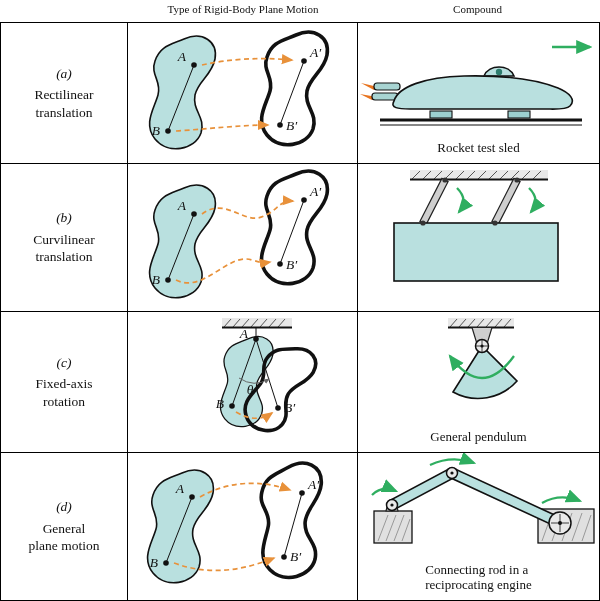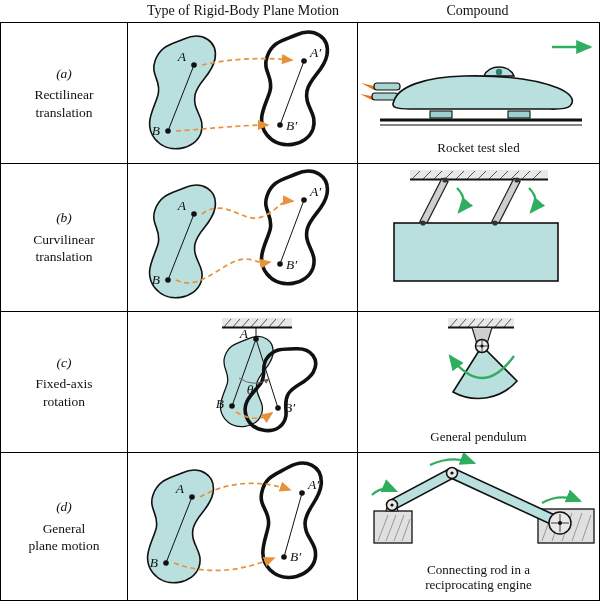--- a/index.html
+++ b/index.html
@@ -3,42 +3,42 @@
 <meta charset="utf-8">
 <style>
   * { margin:0; padding:0; box-sizing:border-box; }
   html,body { background:#fff; }
   body {
     width:600px; height:601px; overflow:hidden;
     font-family:"Liberation Serif", serif; color:#111;
   }
   .sheet { width:600px; height:601px; display:flex; flex-direction:column; }
 
-  .thead { height:22px; position:relative; font-size:14px; }
+  .thead { height:22px; position:relative; font-size:11px; }
   .th-motion { position:absolute; left:128px; width:230px; top:3px; text-align:center; }
   .th-example { position:absolute; left:358px; width:239px; top:3px; text-align:center; }
 
   .tbody {
     flex:1; border:1.5px solid #000;
     display:grid;
     grid-template-columns:127px 230px 1fr;
     grid-template-rows:141px 148px 141px 1fr;
   }
   .cell { border-right:1px solid #000; border-bottom:1px solid #000; overflow:hidden; }
   .cell.last-col { border-right:none; }
 
   .label-cell { display:flex; flex-direction:column; align-items:center; justify-content:center;
                 text-align:center; font-size:13.5px; line-height:1.3; }
   .letter { font-style:italic; margin-bottom:4px; }
   .mname { white-space:pre-line;text-align:center; }
 
   .diagram-cell { display:flex; align-items:center; justify-content:center; }
   .example-cell { display:flex; flex-direction:column; align-items:center; }
   .example-cell svg { display:block; }
-  .caption { margin-top:auto; padding:0 4px 7px; text-align:center; font-size:13px;
+  .caption { margin-top:auto; padding:0 4px 7px; text-align:left; font-size:13px;
              line-height:1.2; white-space:pre-line; }
 
   svg { overflow:visible; }
   svg text { font-family:"Liberation Serif", serif; font-style:italic; font-size:13.5px; fill:#111; }
 
   .teal        { fill:var(--teal); stroke:#111; stroke-width:1.6; }
   .blob-out    { fill:#fff; stroke:#111; stroke-width:3.6; }
   .blob-out-n  { fill:none; stroke:#111; stroke-width:4.5; }
   .chord       { stroke:#111; stroke-width:1; }
   .pt          { fill:#111; }

